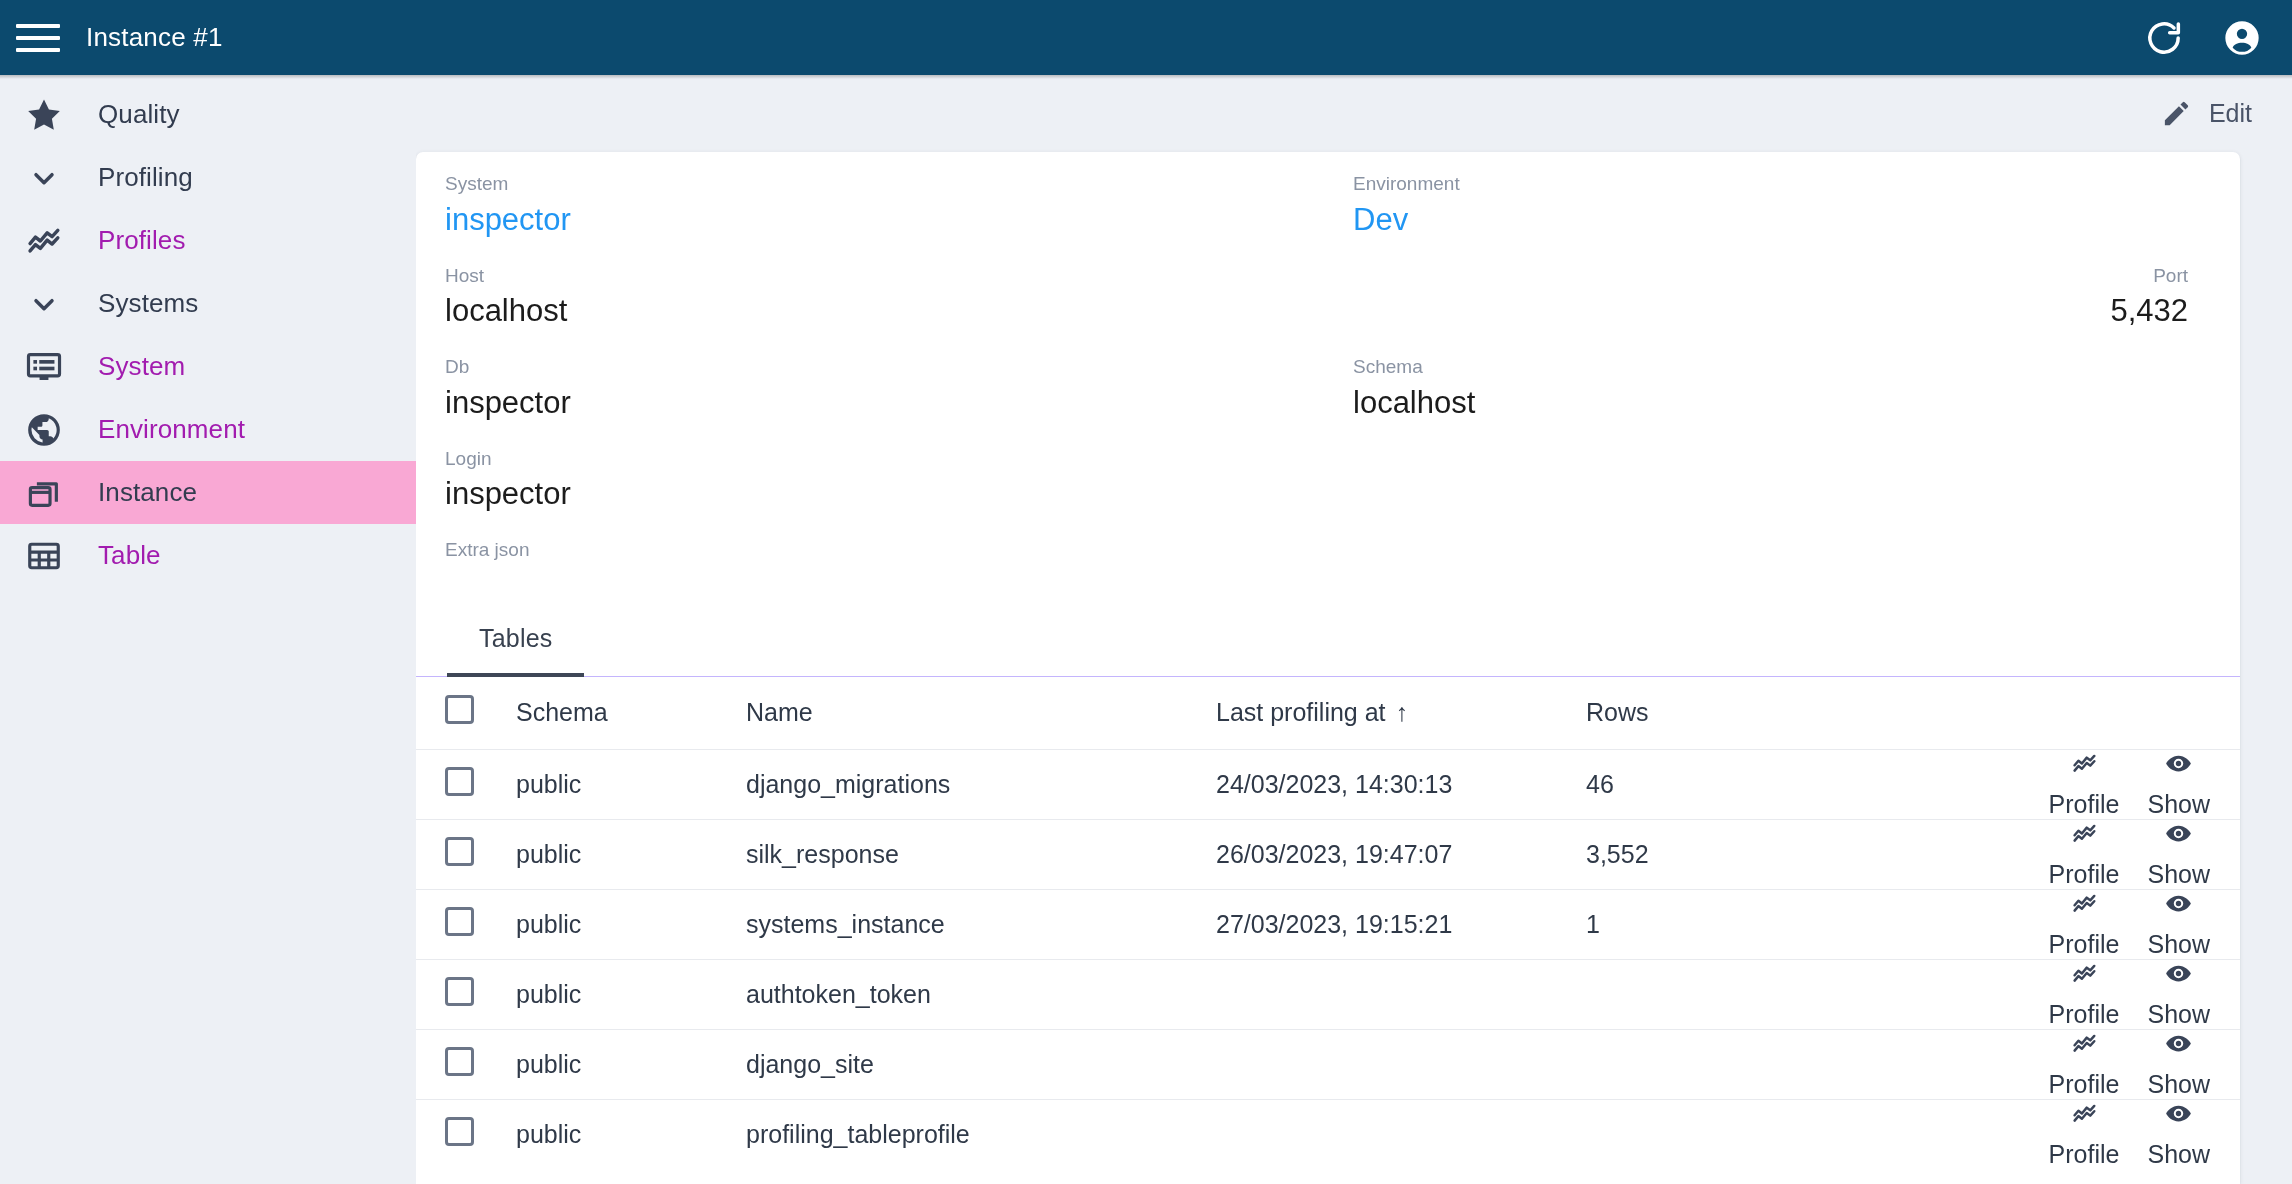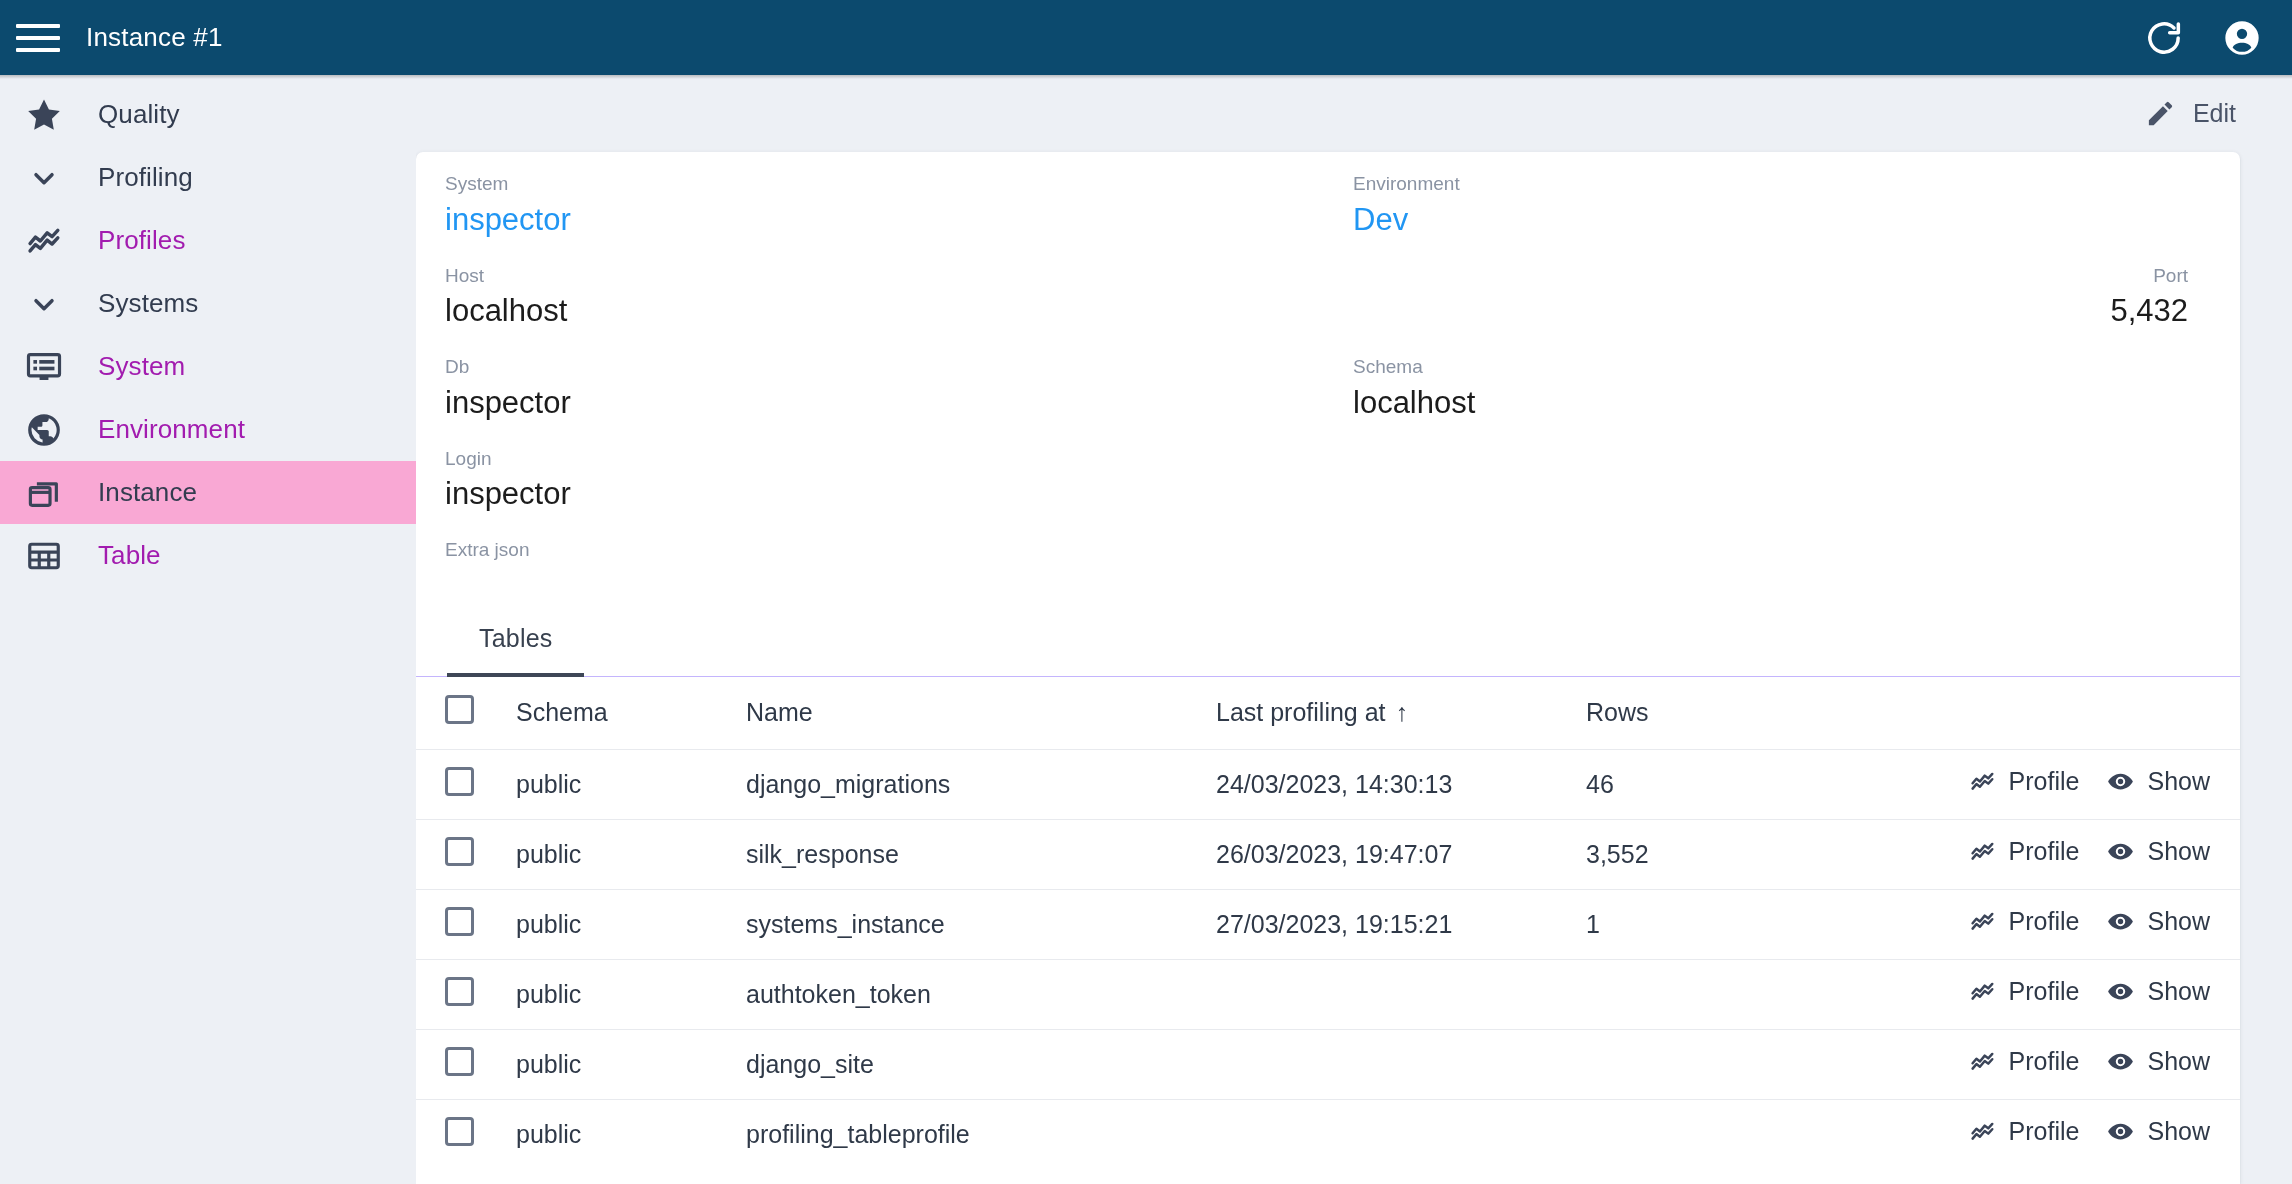--- a/index.html
+++ b/index.html
@@ -62,21 +62,21 @@
   .nav-label.dark { color: #323c4f; }
 
   
   .main {
     position: absolute; top: 75px; left: 416px;
     width: 1876px; height: 1109px;
     background: #edf0f5;
   }
   .edit-bar {
     height: 77px; display: flex; align-items: center; justify-content: flex-end;
-    padding-right: 56px;
+    padding-right: 40px;
   }
   .edit-btn {
     display: flex; align-items: center; gap: 17px; cursor: pointer;
     color: #4a5468; font-size: 25px;
   }
 
   
   .card {
     position: absolute; top: 77px; left: 0px;
     width: 1824px; min-height: 1032px;
@@ -131,21 +131,21 @@
   .c-last   { width: 370px; }
   .c-rows   { width: 310px; }
   .c-act    { text-align: right !important; padding-right: 30px !important; }
   td.c-rows { text-align: right; padding-right: 90px !important; }
   th.c-rows { padding-left: 0 !important; }
   .chk {
     width: 29px; height: 29px; border: 3px solid #6b7587;
     border-radius: 4px; background: #fff; cursor: pointer; display: inline-block;
   }
   .sorthead { display: inline-flex; align-items: center; gap: 10px; cursor: pointer; justify-content: space-between; }
-  .act-group { display: inline-flex; align-items: center; gap: 13px; cursor: pointer; color: #2f3948; }
+  .act-group { display: inline-flex; align-items: center; gap: 13px; cursor: pointer; color: #2f3948; flex-direction: column; }
   .act-wrap { display: inline-flex; align-items: center; gap: 28px; justify-content: flex-end; }
   .ico { display: inline-block; line-height: 0; }
 </style>
 </head>
 <body>
 
 <div id="app">
 
   <div class="topbar">
     <div class="hamburger">

